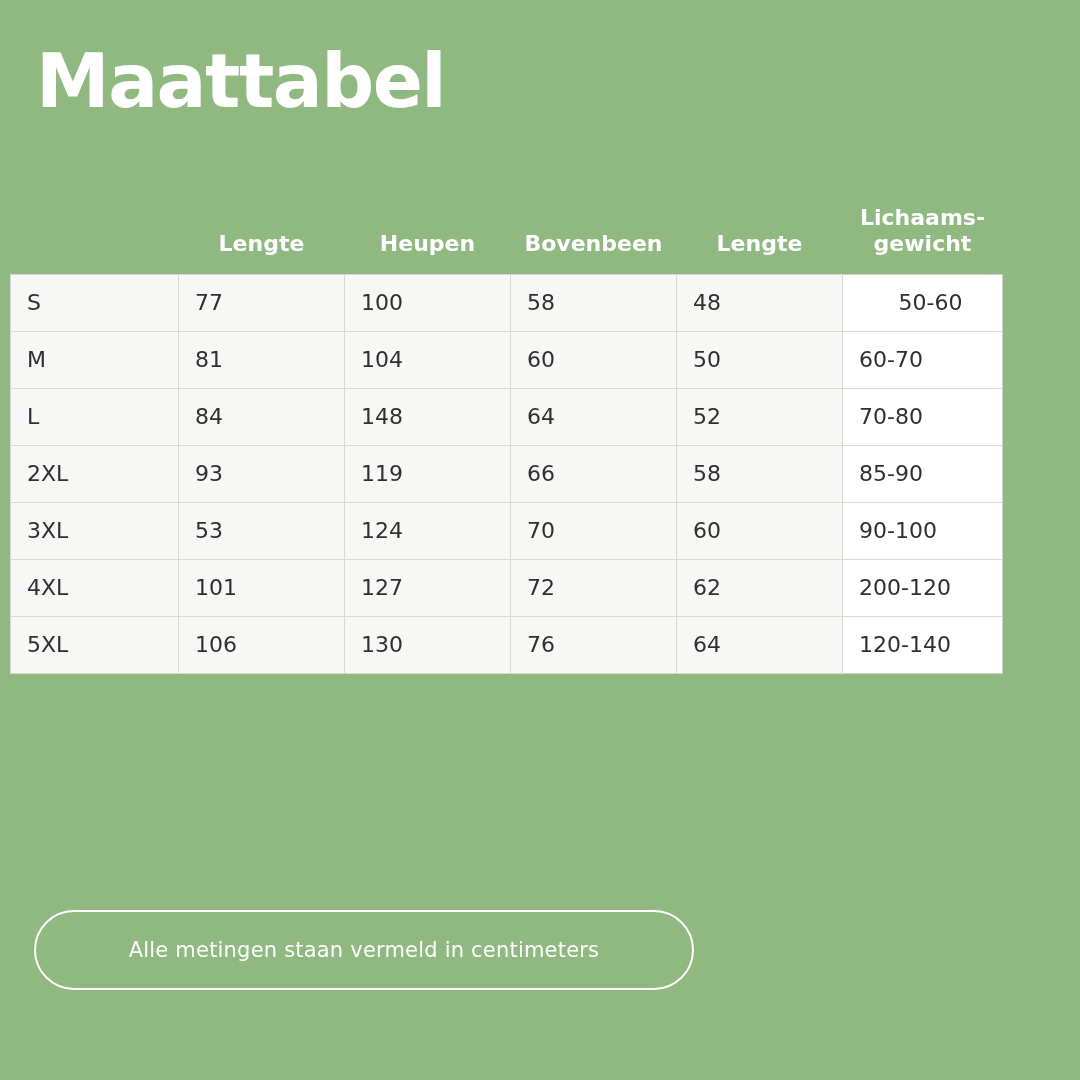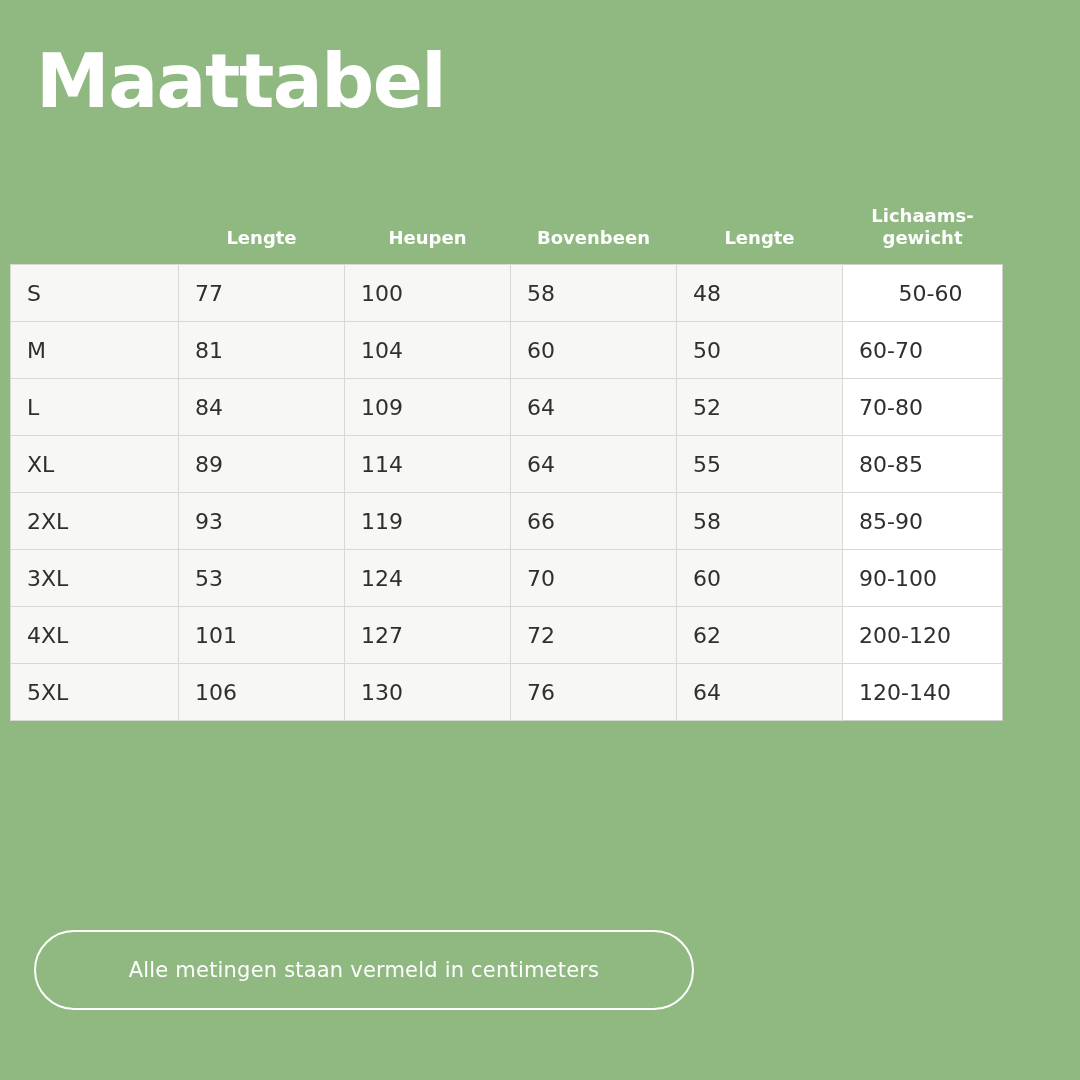--- a/index.html
+++ b/index.html
@@ -49,21 +49,21 @@
 
   table.size-table col.c0 { width: 168px; }
   table.size-table col.c1 { width: 166px; }
   table.size-table col.c2 { width: 166px; }
   table.size-table col.c3 { width: 166px; }
   table.size-table col.c4 { width: 166px; }
   table.size-table col.c5 { width: 160px; }
 
   table.size-table thead th {
     color: #ffffff;
-    font-size: 18px;
+    font-size: 22px;
     font-weight: 700;
     padding: 0 0 16px 0;
     text-align: center;
     vertical-align: bottom;
     border: none;
     line-height: 1.2;
     font-family: "DejaVu Sans", sans-serif;
   }
   table.size-table thead th.blank { }
 
@@ -102,21 +102,21 @@
     border-radius: 40px;
     height: 80px;
     display: flex;
     align-items: center;
     justify-content: center;
     color: #ffffff;
     font-size: 21px;
     font-family: "DejaVu Sans", sans-serif;
     letter-spacing: 0.2px;
   }
-  .pill.note { flex: 0 0 660px; margin-top: 20px; }
+  .pill.note { flex: 0 0 660px; }
   .pill.handle { flex: 0 0 324px; letter-spacing: 1px; }
 </style>
 </head>
 <body>
 
 <div class="page">
 
   <div class="title">Maattabel</div>
 
   <div class="table-wrap">
@@ -155,32 +155,24 @@
           <td>M</td>
           <td>81</td>
           <td>104</td>
           <td>60</td>
           <td>50</td>
           <td class="last">60-70</td>
         </tr>
         <tr>
           <td>L</td>
           <td>84</td>
-          <td>109</td>
+          <td>148</td>
           <td>64</td>
           <td>52</td>
           <td class="last">70-80</td>
-        </tr>
-        <tr>
-          <td>XL</td>
-          <td>89</td>
-          <td>114</td>
-          <td>64</td>
-          <td>55</td>
-          <td class="last">80-85</td>
         </tr>
         <tr>
           <td>2XL</td>
           <td>93</td>
           <td>119</td>
           <td>66</td>
           <td>58</td>
           <td class="last">85-90</td>
         </tr>
         <tr>

